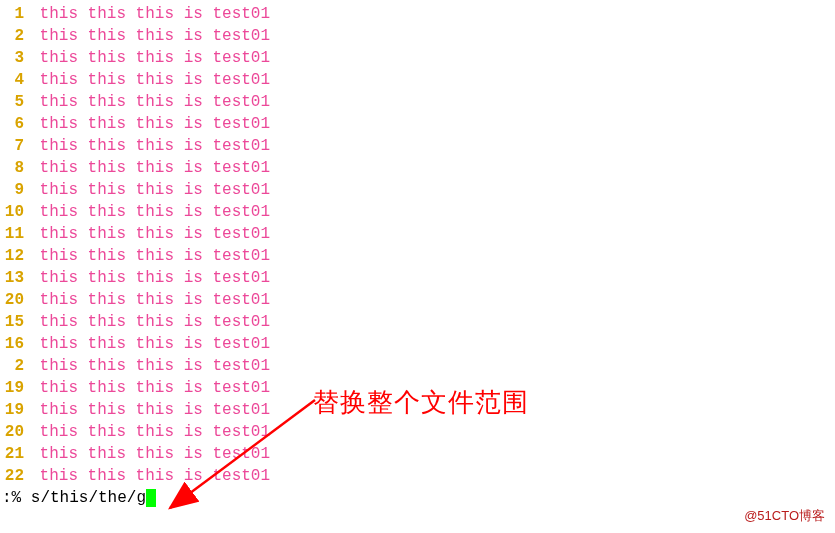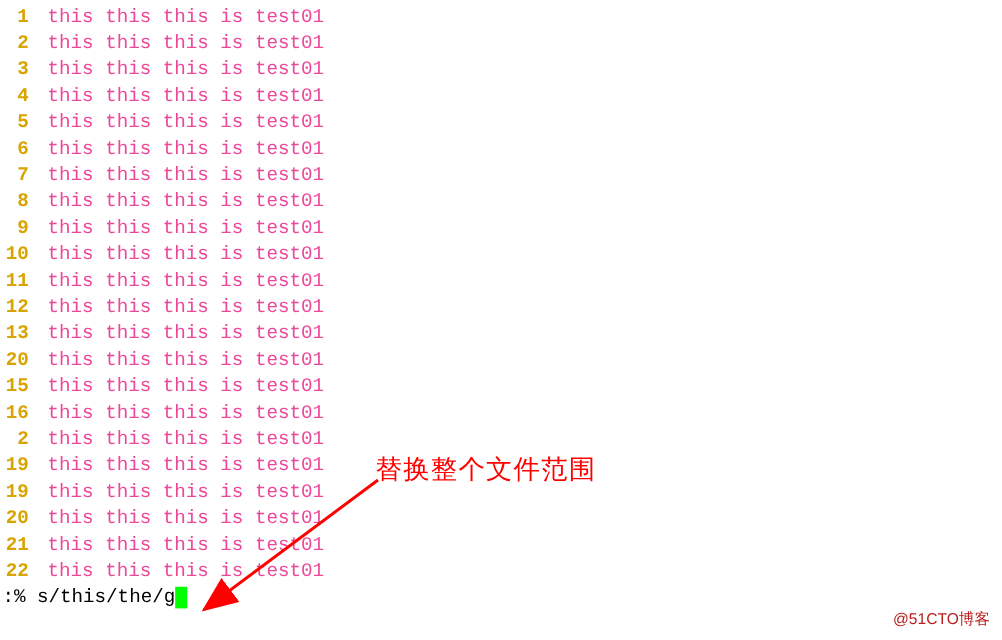--- a/index.html
+++ b/index.html
@@ -45,24 +45,24 @@
       display: inline-block;
       width: 10px;
       height: 18px;
       background: #00ff00;
       vertical-align: middle;
       margin-left: 0px;
     }
     .annotation {
       position: absolute;
       left: 313px;
-      top: 380px;
+      top: 391px;
       color: #ff0000;
       font-family: "Microsoft YaHei", "SimSun", sans-serif;
-      font-size: 22px;
+      font-size: 26px;
       font-weight: 400;
       letter-spacing: 1px;
       white-space: nowrap;
     }
     .arrow-svg {
       position: absolute;
       left: 150px;
       top: 390px;
       width: 180px;
       height: 130px;

